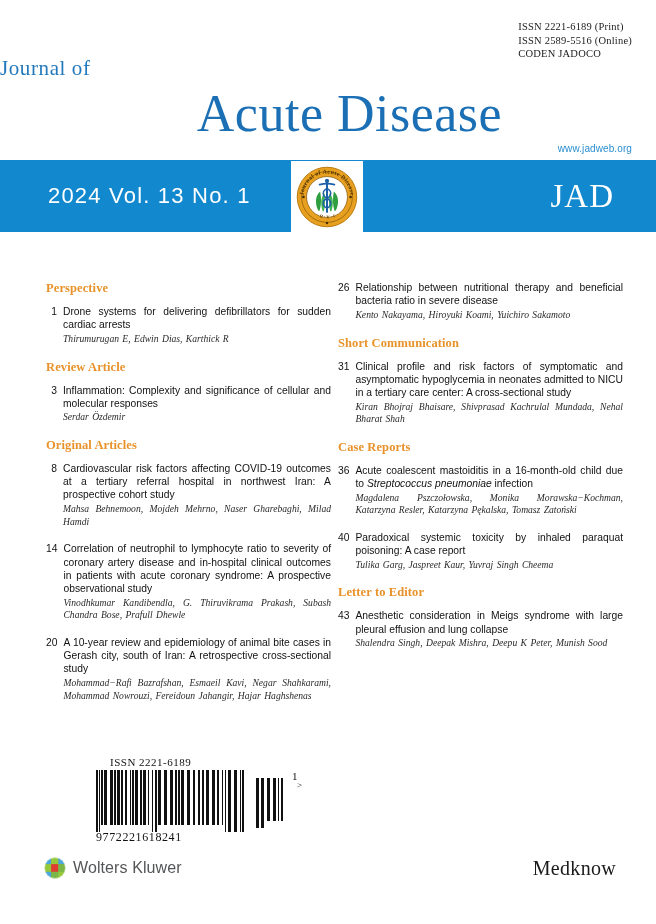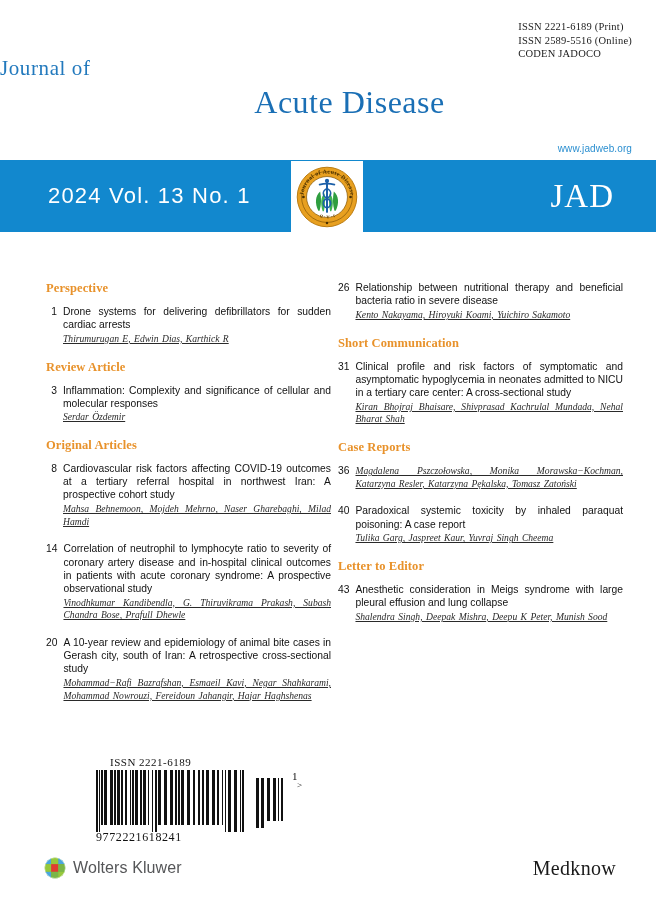--- a/index.html
+++ b/index.html
@@ -22,21 +22,21 @@
 
   .journal-of {
     position: absolute; top: 56px; left: 0; width: 656px;
     font-family: "Liberation Serif", serif;
     font-size: 21px; color: #2279bd; letter-spacing: .6px;
   }
   .journal-title {
     position: absolute; top: 84px; left: 0; width: 656px;
     text-align: center;
     font-family: "Liberation Serif", serif;
-    font-size: 32px; color: #1a6fb5; letter-spacing: .5px; padding-left: 43px;
+    font-size: 52px; color: #1a6fb5; letter-spacing: .5px; padding-left: 43px;
   }
   .weburl {
     position: absolute; top: 143px; right: 24px;
     font-family: "Liberation Sans", sans-serif;
     font-size: 10px; color: #2b8fd0; letter-spacing: .1px;
   }
 
   
   .banner {
     position: absolute; top: 160px; left: 0;
@@ -92,21 +92,20 @@
     color: #111; text-align: justify;
     -webkit-hyphens: auto; hyphens: auto;
   }
   .entry-title i { font-style: italic; }
   .entry-authors {
     font-family: "Liberation Serif", serif;
     font-style: italic; font-size: 9.6px; line-height: 12.6px;
     color: #2a2a2a; text-align: justify;
     margin-top: 1.5px;
     word-spacing: 1px;
-    text-decoration: underline;
   }
 
   
   .barcode-wrap {
     position: absolute; left: 96px; top: 756px;
     width: 215px;
   }
   .barcode-issn {
     font-family: "Liberation Serif", serif;
     font-size: 11px; color: #111; letter-spacing: .5px;
@@ -254,20 +253,21 @@
           <div class="entry-num">31</div>
           <div class="entry-body">
             <div class="entry-title">Clinical profile and risk factors of symptomatic and asymptomatic hypoglycemia in neonates admitted to NICU in a tertiary care center: A cross-sectional study</div>
             <div class="entry-authors">Kiran Bhojraj Bhaisare, Shivprasad Kachrulal Mundada, Nehal Bharat Shah</div>
           </div>
         </div>
         <div class="sec-head spaced">Case Reports</div>
         <div class="entry">
           <div class="entry-num">36</div>
           <div class="entry-body">
+            <div class="entry-title">Acute coalescent mastoiditis in a 16-month-old child due to <i>Streptococcus pneumoniae</i> infection</div>
             <div class="entry-authors">Magdalena Pszczołowska, Monika Morawska−Kochman, Katarzyna Resler, Katarzyna Pękalska, Tomasz Zatoński</div>
           </div>
         </div>
         <div class="entry">
           <div class="entry-num">40</div>
           <div class="entry-body">
             <div class="entry-title">Paradoxical systemic toxicity by inhaled paraquat poisoning: A case report</div>
             <div class="entry-authors">Tulika Garg, Jaspreet Kaur, Yuvraj Singh Cheema</div>
           </div>
         </div>

